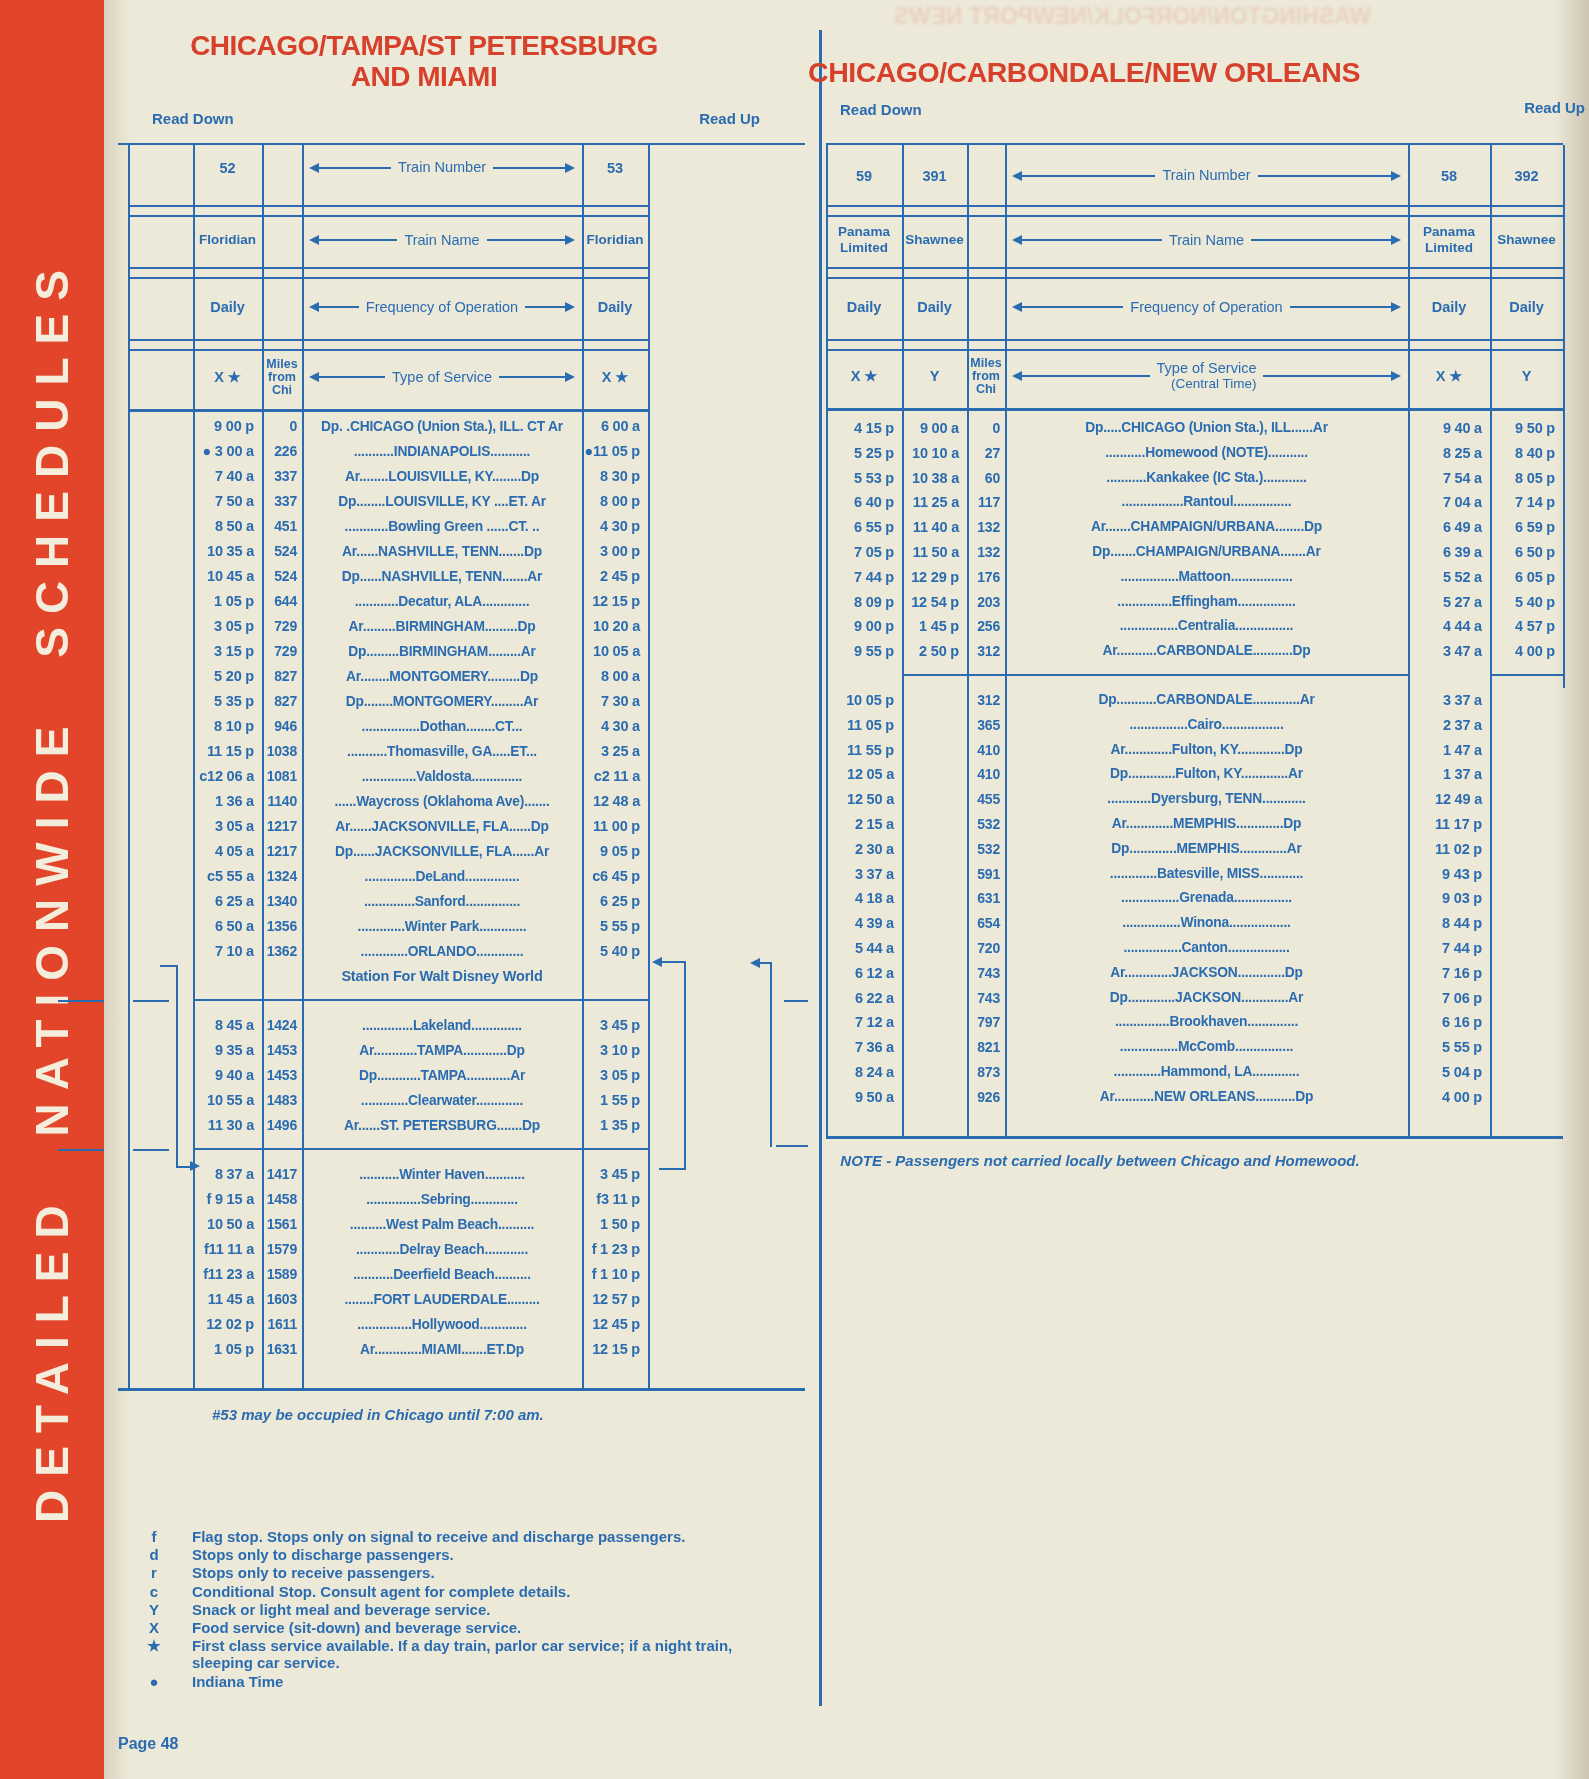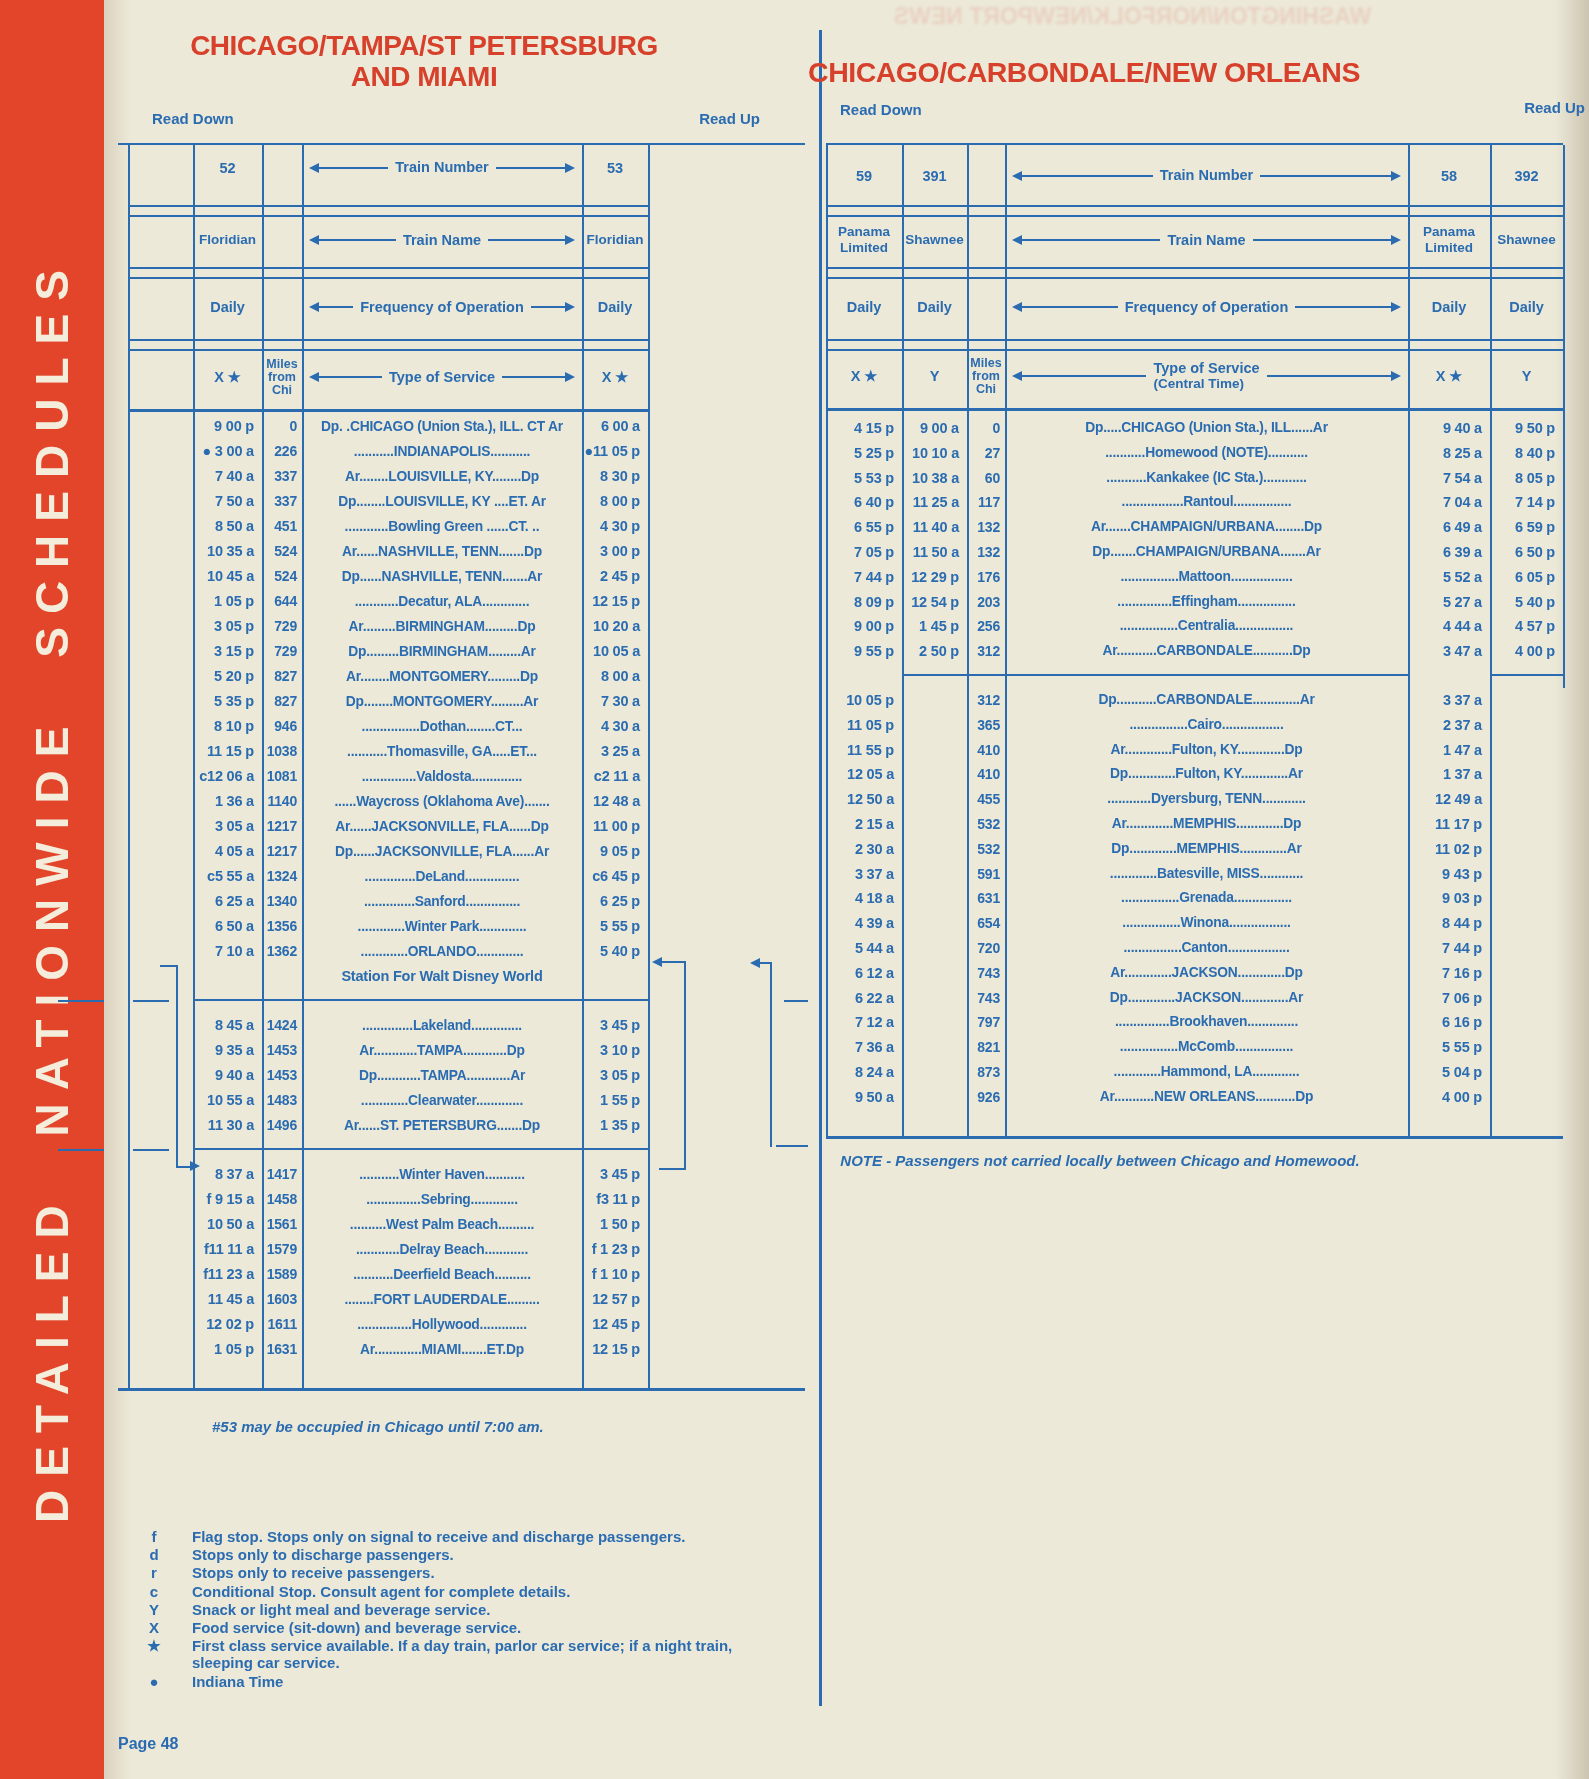--- a/index.html
+++ b/index.html
@@ -27,21 +27,21 @@
   
   .lgrid{display:grid;grid-template-columns:65px 69px 40px 280px 66px;width:520px;}
   .rgrid{display:grid;grid-template-columns:76px 65px 38px 403px 82px 73px;width:737px;}
   .hrow{position:absolute;}
   .hrow .hc{display:flex;align-items:center;justify-content:center;text-align:center;
             font-weight:bold;font-size:14.5px;line-height:16px;}
   .hc.small{font-size:12.5px;line-height:13px;}
   
   .arrowlbl{display:flex;align-items:center;width:100%;padding:0 7px;box-sizing:border-box;}
   .arrowlbl .ln{flex:1;height:2px;background:#2b6cb1;}
-  .arrowlbl .txt{padding:0 7px;font-weight:bold;font-size:14.5px;line-height:15px;text-align:left;}
+  .arrowlbl .txt{padding:0 7px;font-weight:normal;font-size:14.5px;line-height:15px;text-align:right;}
   .arrowlbl .sub{font-size:13.5px;}
   .tri{width:0;height:0;border-style:solid;border-color:transparent;}
   .tri.l{border-width:5.5px 10px 5.5px 0;border-right-color:#2b6cb1;}
   .tri.r{border-width:5.5px 0 5.5px 10px;border-left-color:#2b6cb1;}
   .atri{position:absolute;}
   
   .rowsbox{position:absolute;}
   .drow{height:25px;}
   .drow2{height:24.8px;}
   .cell{font-weight:bold;font-size:14.5px;line-height:25px;letter-spacing:-0.2px;
@@ -429,21 +429,21 @@
   <div class="tri l atri" style="left:652px;top:957px;"></div>
   <div class="hl" style="left:661px;top:961px;width:25px;"></div>
   <div class="vl" style="left:684px;top:961px;height:209px;"></div>
   <div class="hl" style="left:659px;top:1168px;width:27px;"></div>
 
   <div class="hl" style="left:58px;top:1000px;width:46px;"></div>
   <div class="hl" style="left:133px;top:1000px;width:36px;"></div>
   <div class="hl" style="left:58px;top:1149px;width:46px;"></div>
   <div class="hl" style="left:133px;top:1149px;width:36px;"></div>
 
-  <div class="fnote" style="left:212px;top:1406px;margin-top:12px;">#53 may be occupied in Chicago until 7:00 am.</div>
+  <div class="fnote" style="left:212px;top:1406px;">#53 may be occupied in Chicago until 7:00 am.</div>
 
   <div class="legend" id="legend">
       <div class="legrow">
         <div class="legsym">f</div>
         <div class="legtxt">Flag stop.  Stops only on signal to receive and discharge passengers.</div>
       </div>
       <div class="legrow">
         <div class="legsym">d</div>
         <div class="legtxt">Stops only to discharge passengers.</div>
       </div>

